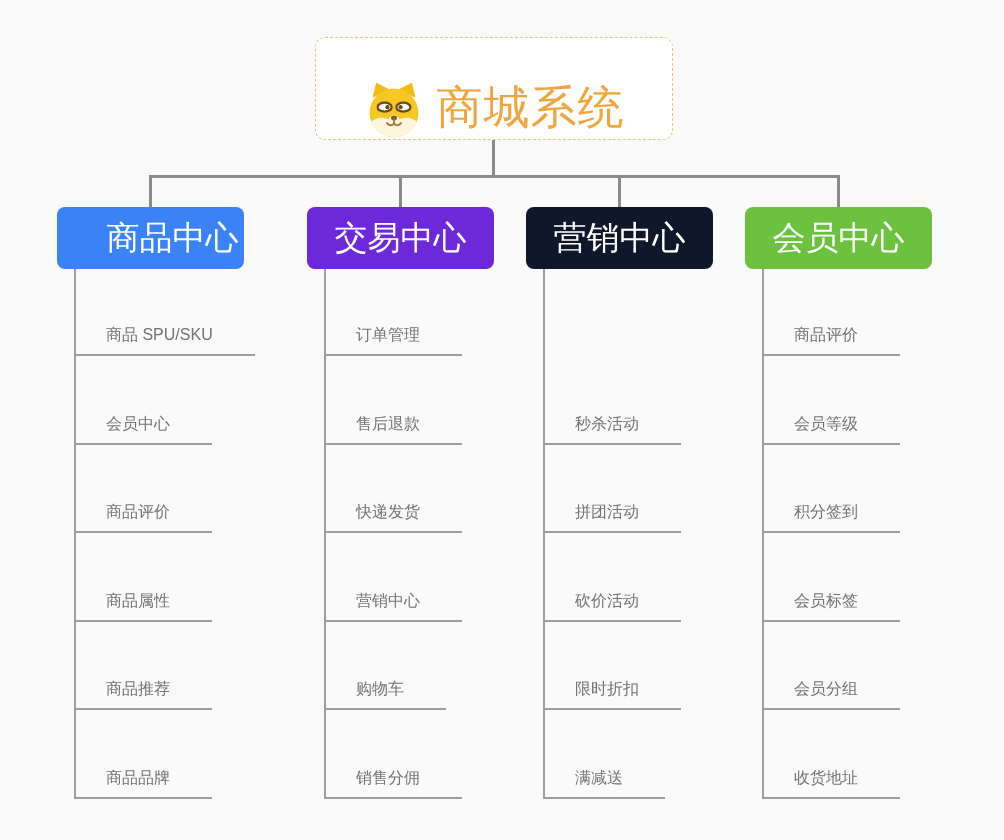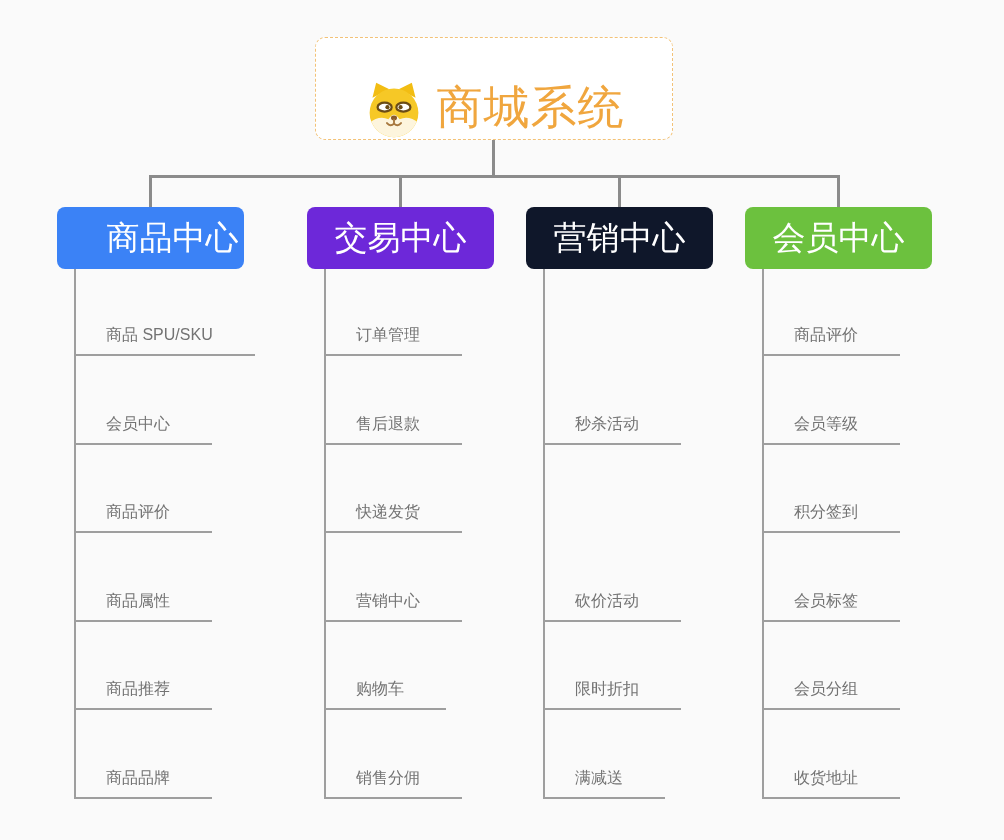--- a/index.html
+++ b/index.html
@@ -88,20 +88,21 @@
     <div class="child r3">快递发货</div>
     <div class="child r4">营销中心</div>
     <div class="child r5">购物车</div>
     <div class="child r6">销售分佣</div>
   </div>
 
   <div class="branch branch-3">
     <div class="branch-box" style="background: #0f172a;">营销中心</div>
     <div class="spine"></div>
     <div class="child r2">秒杀活动</div>
+    <div class="child r3">拼团活动</div>
     <div class="child r4">砍价活动</div>
     <div class="child r5">限时折扣</div>
     <div class="child r6">满减送</div>
   </div>
 
   <div class="branch branch-4">
     <div class="branch-box" style="background: rgb(108, 193, 62);">会员中心</div>
     <div class="spine"></div>
     <div class="child r1">商品评价</div>
     <div class="child r2">会员等级</div>

